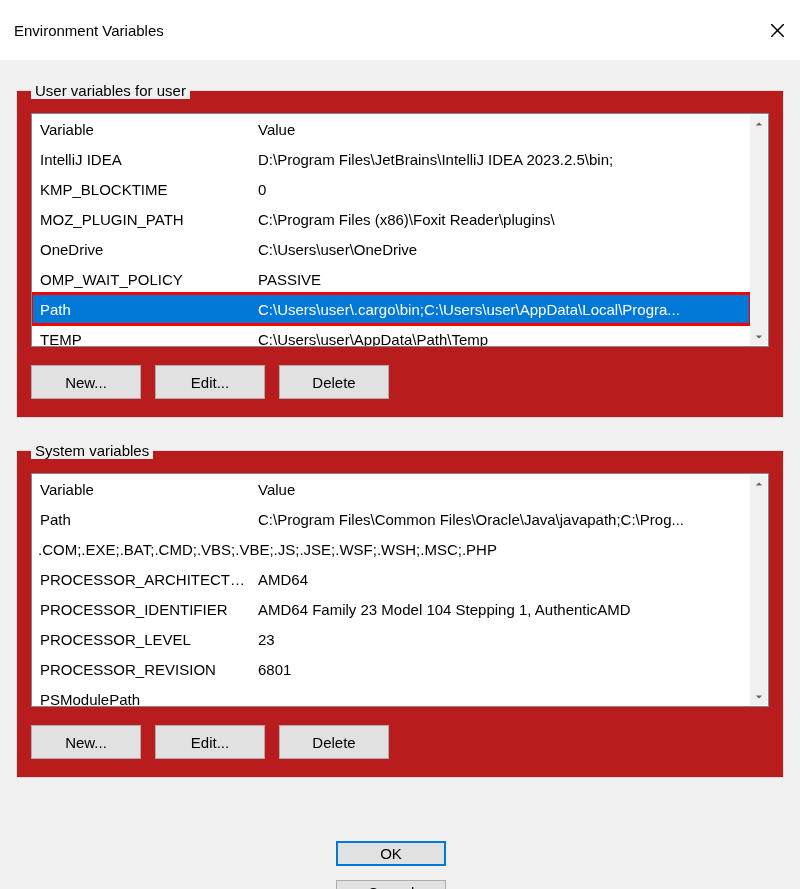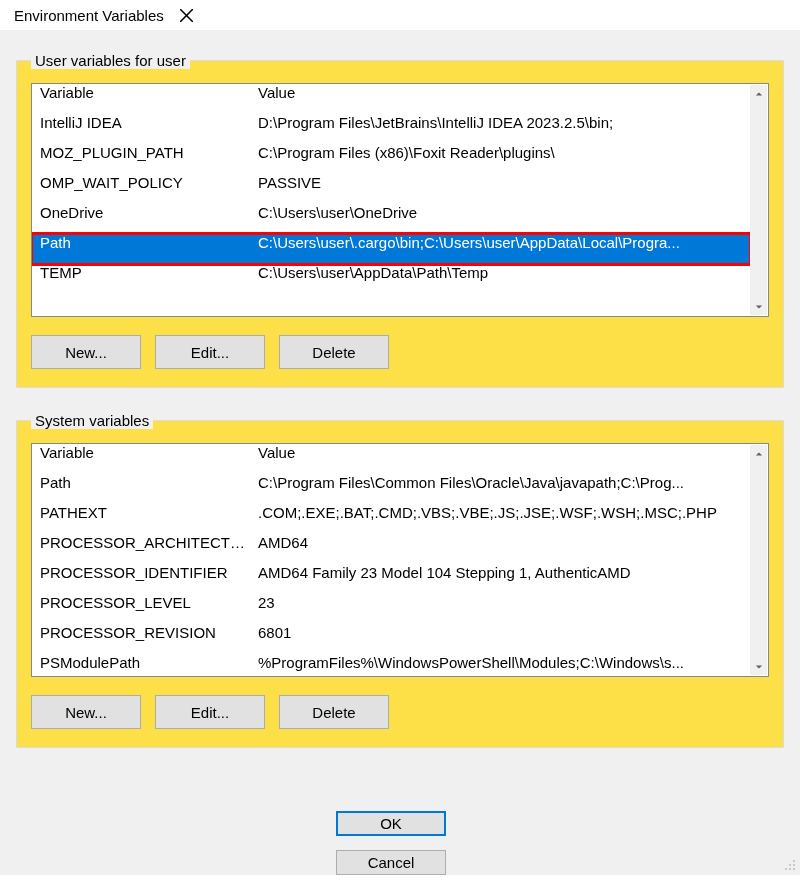--- a/index.html
+++ b/index.html
@@ -8,21 +8,22 @@
     width: 800px; height: 889px;
     font-family: "Segoe UI", Tahoma, sans-serif;
     font-size: 15px;
     background: #ffffff;
     color: #000;
     overflow: hidden;
   }
   .titlebar {
     display: flex;
     align-items: center;
-    height: 30px;
+    justify-content: space-between;
+    height: 60px;
     padding-left: 14px;
     border-bottom: 0;
   }
   .titlebar .title { font-size: 15px; }
   .close-btn {
     width: 46px; height: 44px;
     display: flex; align-items: center; justify-content: center;
     font-size: 15px;
   }
   .close-btn svg { width: 13px; height: 13px; stroke: #000; stroke-width: 1.2; }
@@ -30,21 +31,21 @@
     background: #f0f0f0;
     padding: 22px 16px 0 16px;
     height: 845px;
     position: relative;
   }
   fieldset.group {
     border: 1px solid #dcdcdc;
     margin: 0 0 24px 0;
     padding: 14px 14px 18px 14px;
     position: relative;
-    background: #fde047;
+    background: #b91c1c;
   }
   fieldset.group legend {
     padding: 0 4px;
     font-size: 15px;
     color: #000;
     background: #f0f0f0;
   }
   .listbox {
     background: #ffffff;
     border: 1px solid #828790;
@@ -55,21 +56,21 @@
   }
   .list-inner {
     position: absolute;
     top: 0; left: 0;
     right: 18px;
     bottom: 0;
     overflow: hidden;
   }
   .header-row, .data-row {
     display: flex;
-    align-items: flex-start;
+    align-items: center;
     height: 30px;
     white-space: nowrap;
   }
   .header-row {
     font-weight: 400;
   }
   .col-var {
     width: 220px;
     padding-left: 8px;
     overflow: hidden;
@@ -177,30 +178,34 @@
         <div class="header-row">
           <div class="col-var">Variable</div>
           <div class="col-val">Value</div>
         </div>
         <div id="user-rows">
             <div class="data-row">
               <div class="col-var">IntelliJ IDEA</div>
               <div class="col-val">D:\Program Files\JetBrains\IntelliJ IDEA 2023.2.5\bin;</div>
             </div>
             <div class="data-row">
+              <div class="col-var">KMP_BLOCKTIME</div>
+              <div class="col-val">0</div>
+            </div>
+            <div class="data-row">
               <div class="col-var">MOZ_PLUGIN_PATH</div>
               <div class="col-val">C:\Program Files (x86)\Foxit Reader\plugins\</div>
             </div>
             <div class="data-row">
+              <div class="col-var">OneDrive</div>
+              <div class="col-val">C:\Users\user\OneDrive</div>
+            </div>
+            <div class="data-row">
               <div class="col-var">OMP_WAIT_POLICY</div>
               <div class="col-val">PASSIVE</div>
-            </div>
-            <div class="data-row">
-              <div class="col-var">OneDrive</div>
-              <div class="col-val">C:\Users\user\OneDrive</div>
             </div>
             <div class="data-row selected highlight-red">
               <div class="col-var">Path</div>
               <div class="col-val">C:\Users\user\.cargo\bin;C:\Users\user\AppData\Local\Progra...</div>
             </div>
             <div class="data-row">
               <div class="col-var">TEMP</div>
               <div class="col-val">C:\Users\user\AppData\Path\Temp</div>
             </div>
           </div>
@@ -234,42 +239,40 @@
         <div class="header-row">
           <div class="col-var">Variable</div>
           <div class="col-val">Value</div>
         </div>
         <div id="system-rows">
             <div class="data-row">
               <div class="col-var">Path</div>
               <div class="col-val">C:\Program Files\Common Files\Oracle\Java\javapath;C:\Prog...</div>
             </div>
             <div class="data-row">
-              <div class="col-var">PATHEXT</div>
               <div class="col-val">.COM;.EXE;.BAT;.CMD;.VBS;.VBE;.JS;.JSE;.WSF;.WSH;.MSC;.PHP</div>
             </div>
             <div class="data-row">
               <div class="col-var">PROCESSOR_ARCHITECTU...</div>
               <div class="col-val">AMD64</div>
             </div>
             <div class="data-row">
               <div class="col-var">PROCESSOR_IDENTIFIER</div>
               <div class="col-val">AMD64 Family 23 Model 104 Stepping 1, AuthenticAMD</div>
             </div>
             <div class="data-row">
               <div class="col-var">PROCESSOR_LEVEL</div>
               <div class="col-val">23</div>
             </div>
             <div class="data-row">
               <div class="col-var">PROCESSOR_REVISION</div>
               <div class="col-val">6801</div>
             </div>
             <div class="data-row">
               <div class="col-var">PSModulePath</div>
-              <div class="col-val">%ProgramFiles%\WindowsPowerShell\Modules;C:\Windows\s...</div>
             </div>
           </div>
 
       </div>
       <div class="scrollbar">
         <div class="scroll-arrow">
             <svg viewBox="0 0 10 10">
               <path d="M1 7 L5 3 L9 7 Z"></path>
             </svg>
           </div>

